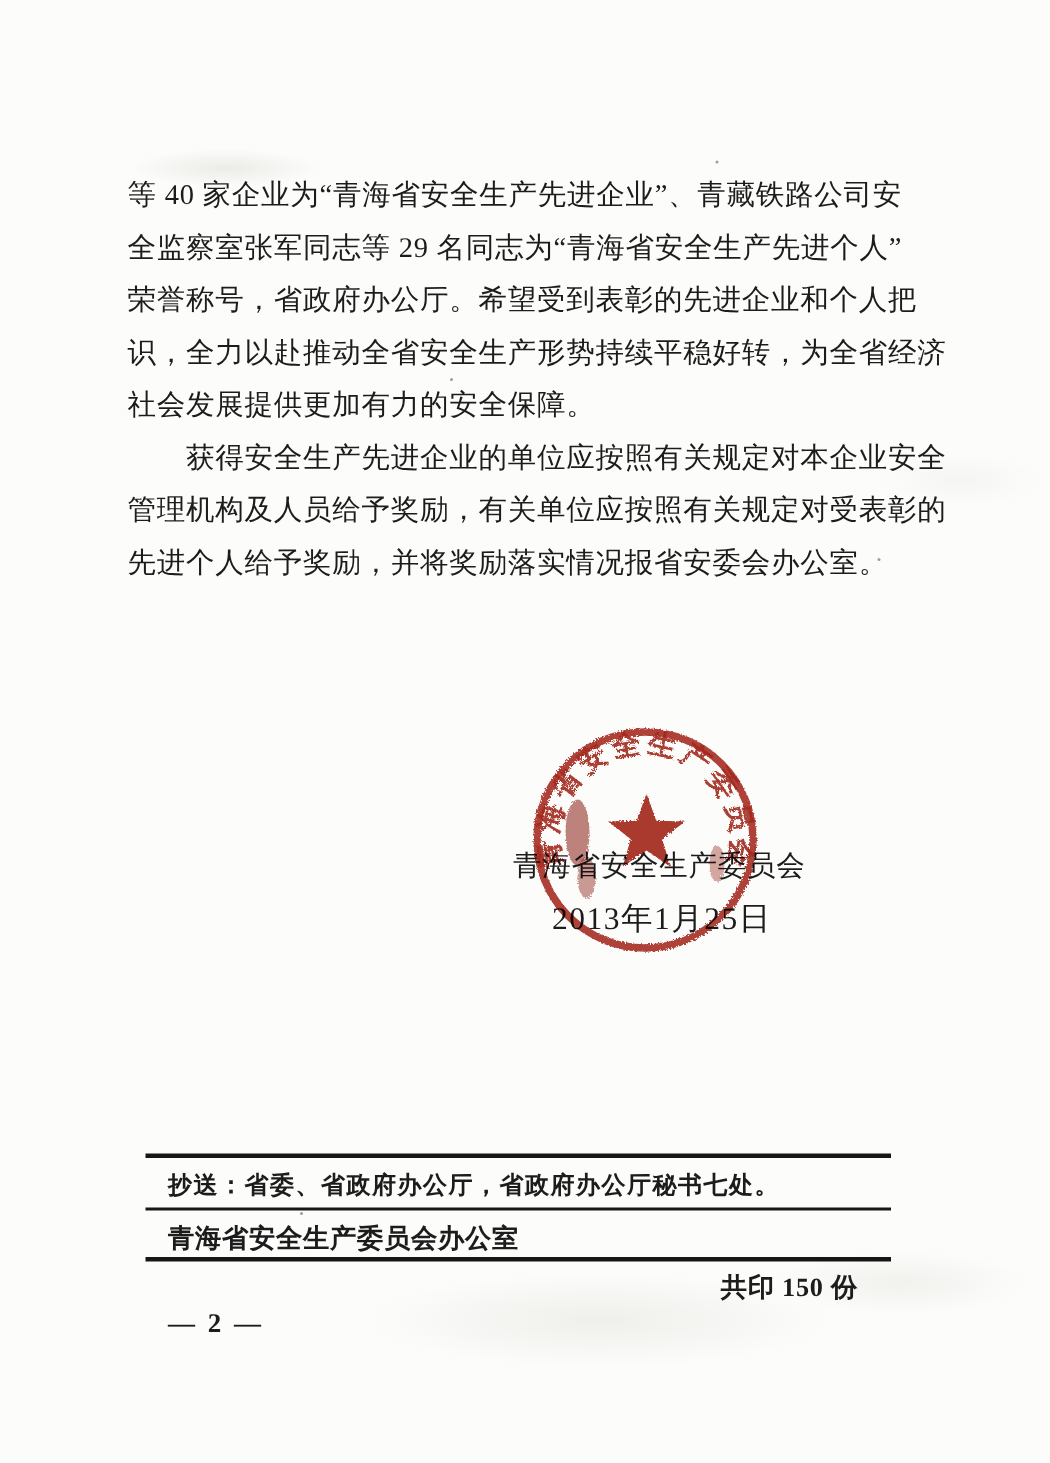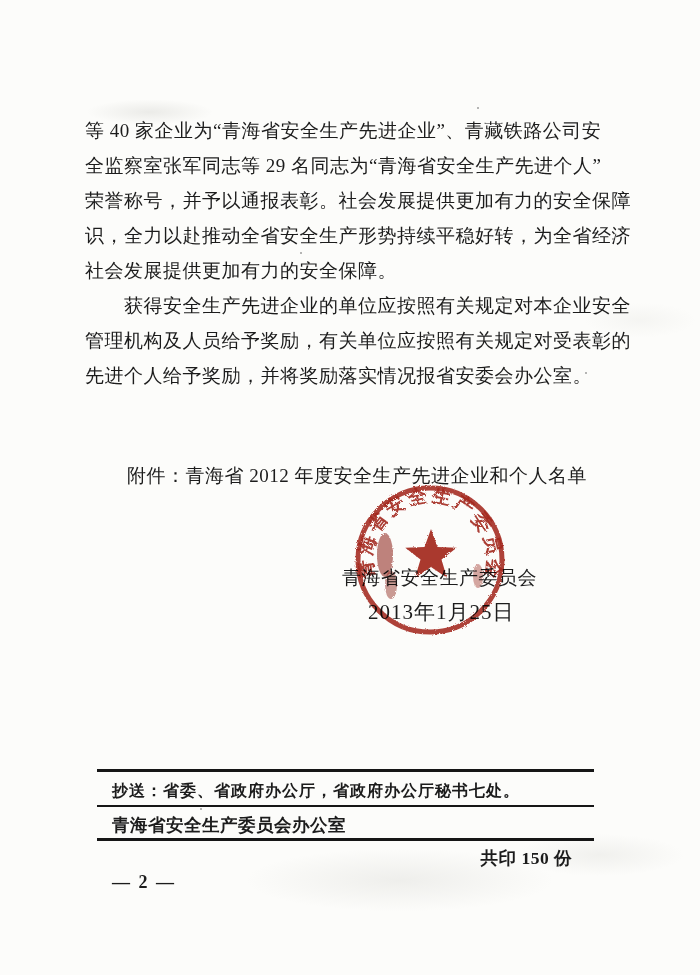--- a/index.html
+++ b/index.html
@@ -33,29 +33,28 @@
   .page-number{position:absolute;left:112px;top:872px;font-size:18px;font-weight:700;white-space:nowrap;letter-spacing:2px;}
 </style>
 </head>
 <body>
 
 <div class="page">
 
   <div class="body-text">
     <div class="body-line">等 40 家企业为“青海省安全生产先进企业”、青藏铁路公司安</div>
     <div class="body-line">全监察室张军同志等 29 名同志为“青海省安全生产先进个人”</div>
-    <div class="body-line">荣誉称号，并予以通报表彰。社会发展提供更加有力的安全保障</div>
+    <div class="body-line">荣誉称号，省政府办公厅。希望受到表彰的先进企业和个人把</div>
     <div class="body-line">识，全力以赴推动全省安全生产形势持续平稳好转，为全省经济</div>
     <div class="body-line">社会发展提供更加有力的安全保障。</div>
     <div class="body-line">　　获得安全生产先进企业的单位应按照有关规定对本企业安全</div>
     <div class="body-line">管理机构及人员给予奖励，有关单位应按照有关规定对受表彰的</div>
     <div class="body-line">先进个人给予奖励，并将奖励落实情况报省安委会办公室。</div>
   </div>
 
-  <div class="attachment">附件：青海省 2012 年度安全生产先进企业和个人名单</div>
 
   <div class="sig-org">青海省安全生产委员会</div>
   <div class="sig-date">2013年1月25日</div>
 
   <svg class="seal" viewBox="0 0 160 160" xmlns="http://www.w3.org/2000/svg" aria-hidden="true">
     <defs>
       <filter id="rough" x="-10%" y="-10%" width="120%" height="120%">
         <feTurbulence type="fractalNoise" baseFrequency="0.9" numOctaves="2" result="n"></feTurbulence>
         <feDisplacementMap in="SourceGraphic" in2="n" scale="3"></feDisplacementMap>
       </filter>

